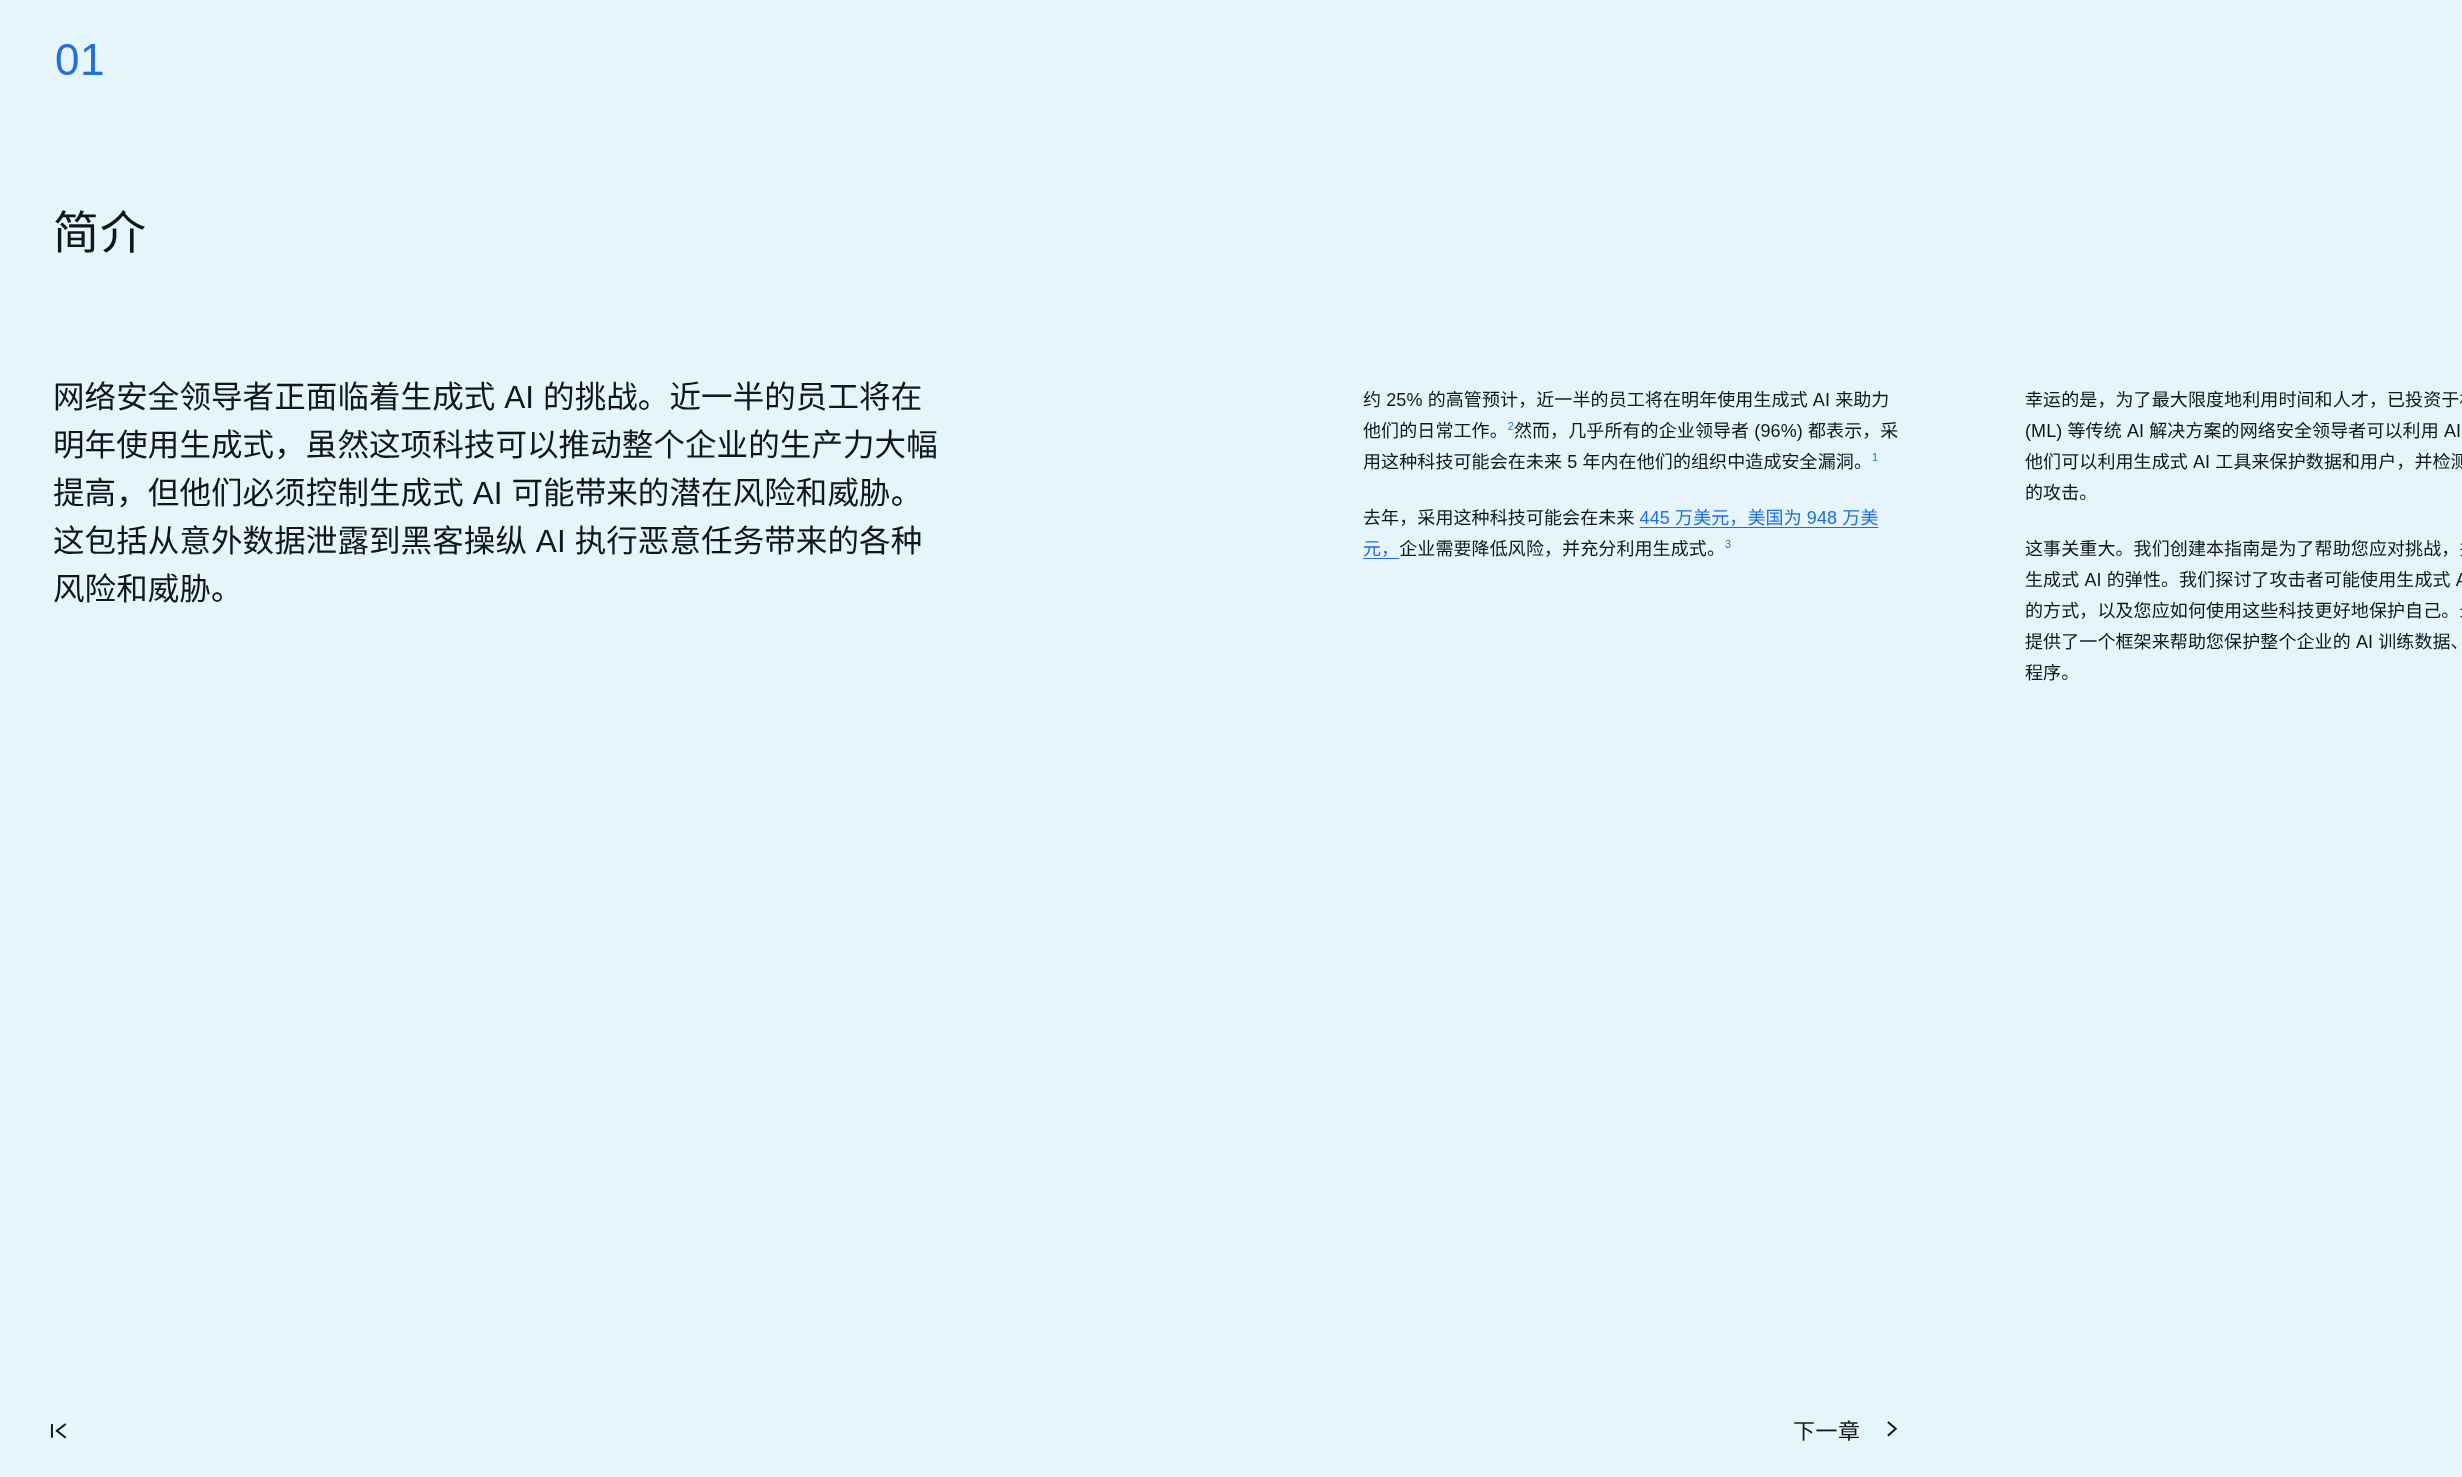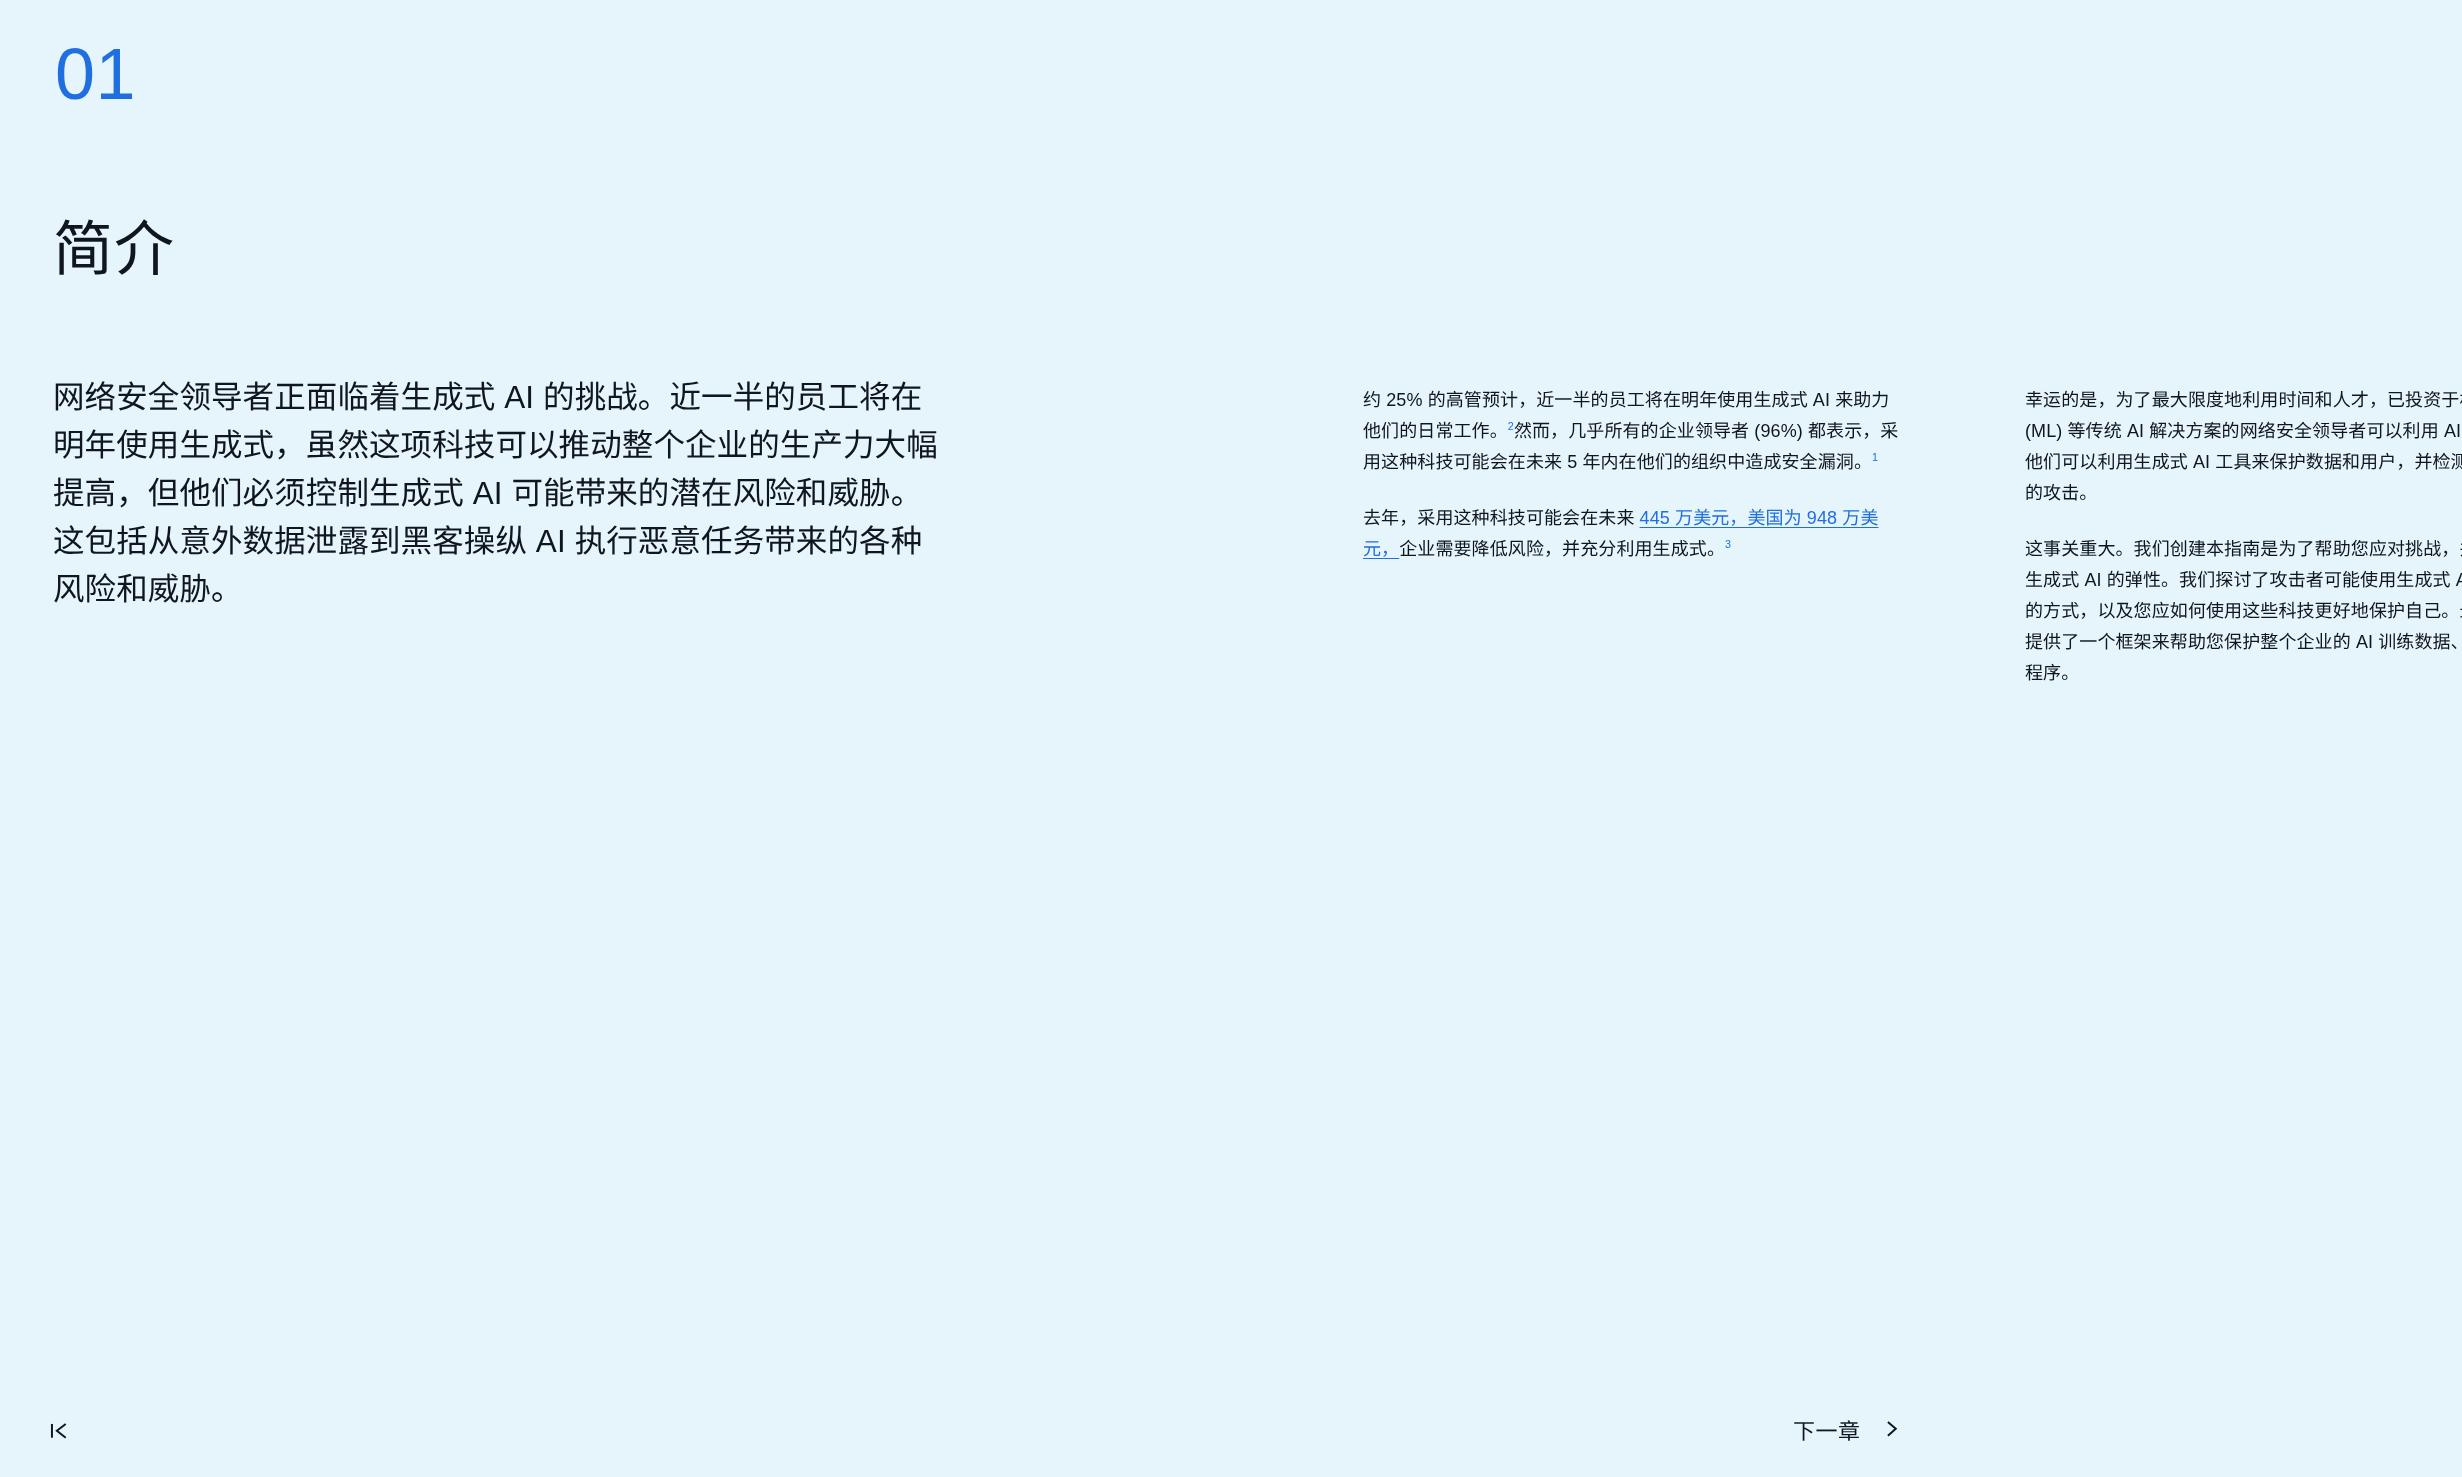--- a/index.html
+++ b/index.html
@@ -19,33 +19,33 @@
   .page {
     position: absolute;
     inset: 0;
   }
 
   
   .chapter-number {
     position: absolute;
     left: 55px;
     top: 38px;
-    font-size: 72px;
+    font-size: 44px;
     line-height: 1;
     color: #1f6fe0;
     font-weight: 400;
     letter-spacing: 0.5px;
   }
 
   
   .page-title {
     position: absolute;
     left: 53px;
     top: 177px;
-    font-size: 60px;
+    font-size: 46px;
     line-height: 1.1;
     font-weight: 400;
     color: #10161d;
     letter-spacing: 1px;
   }
 
   
   .lead {
     position: absolute;
     left: 53px;

